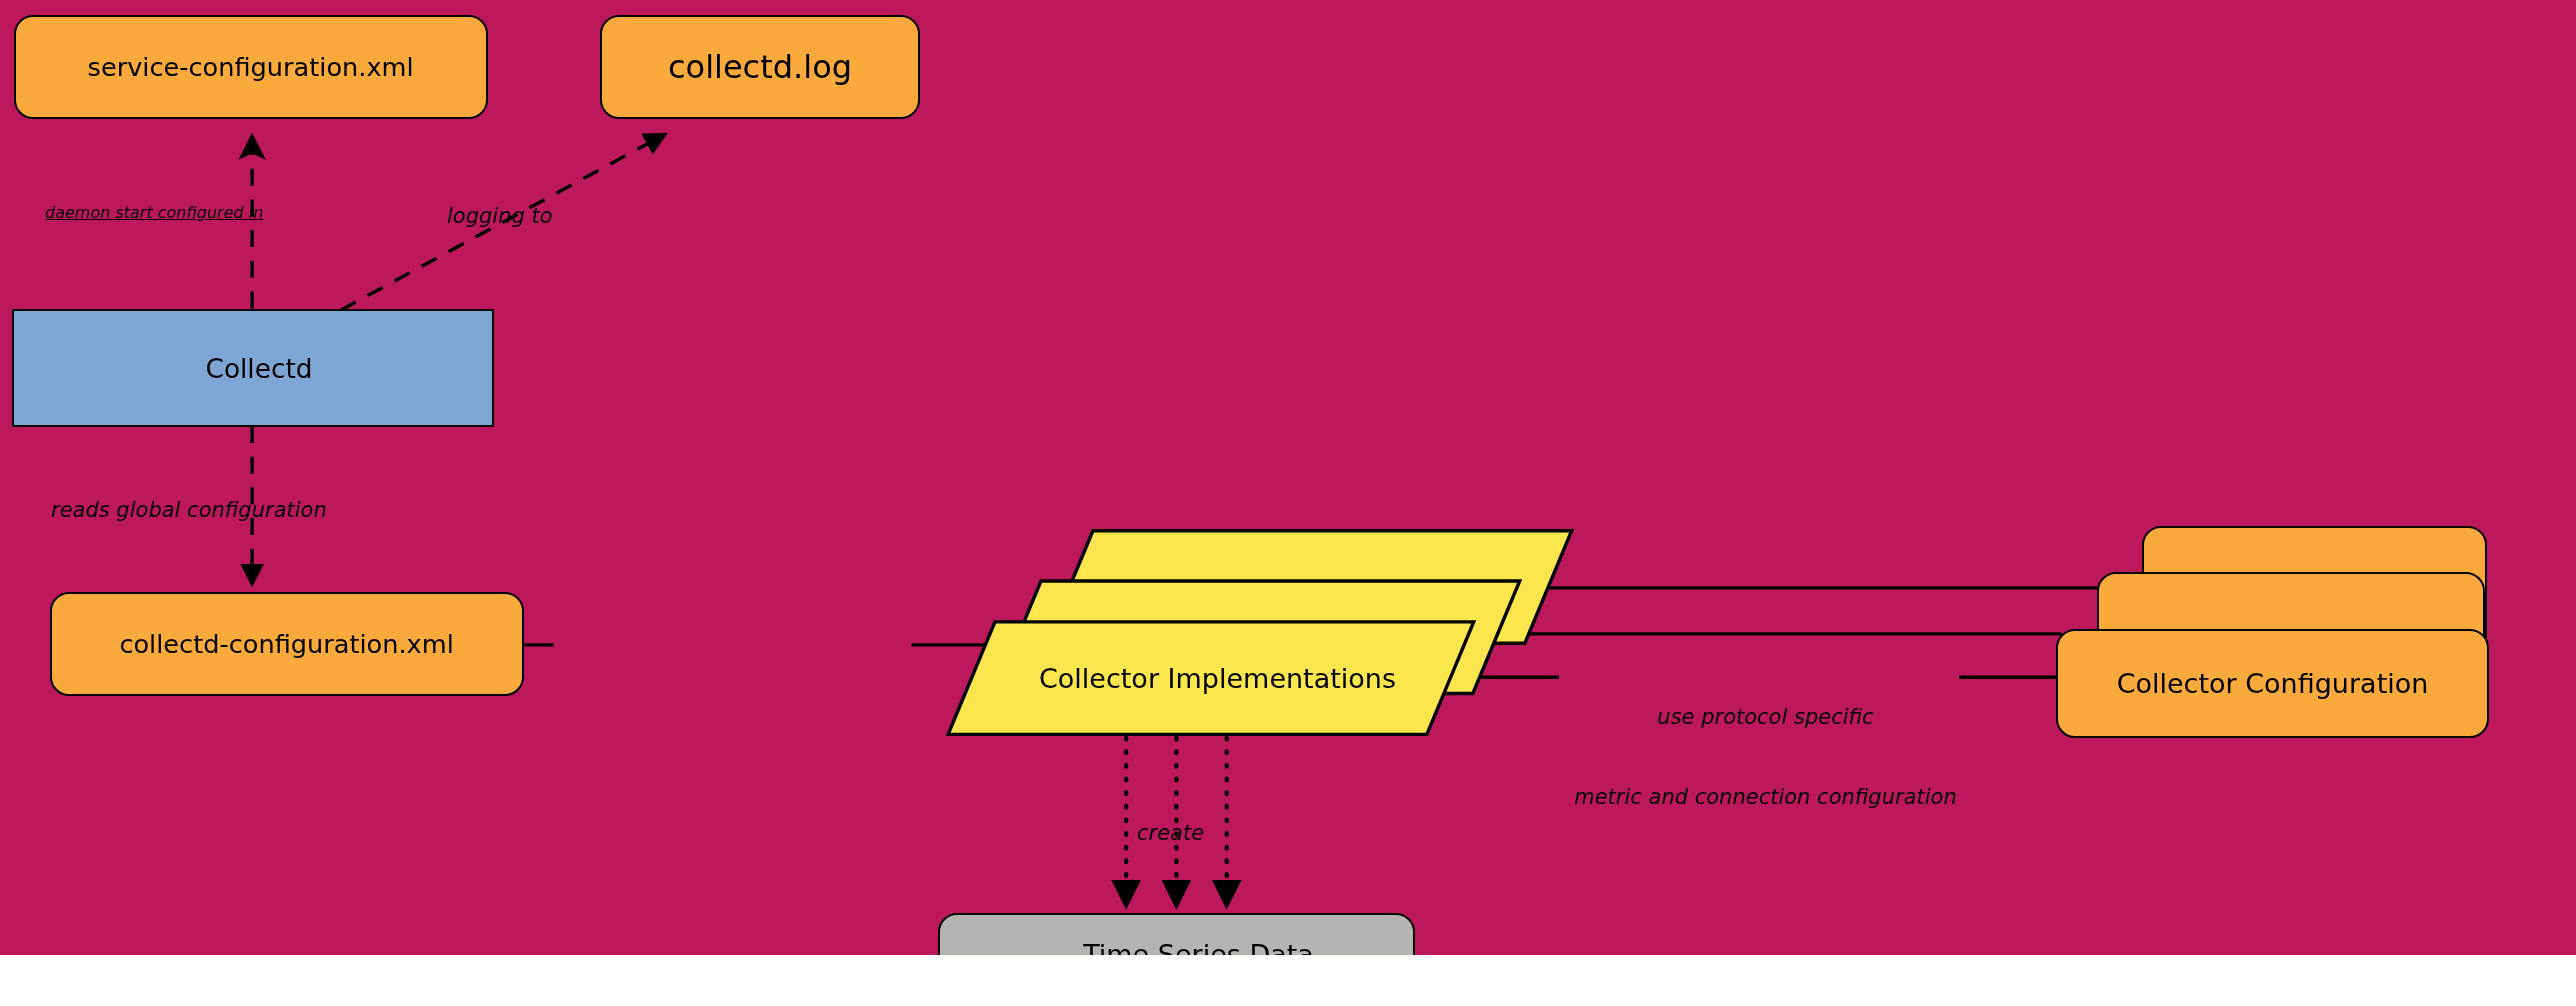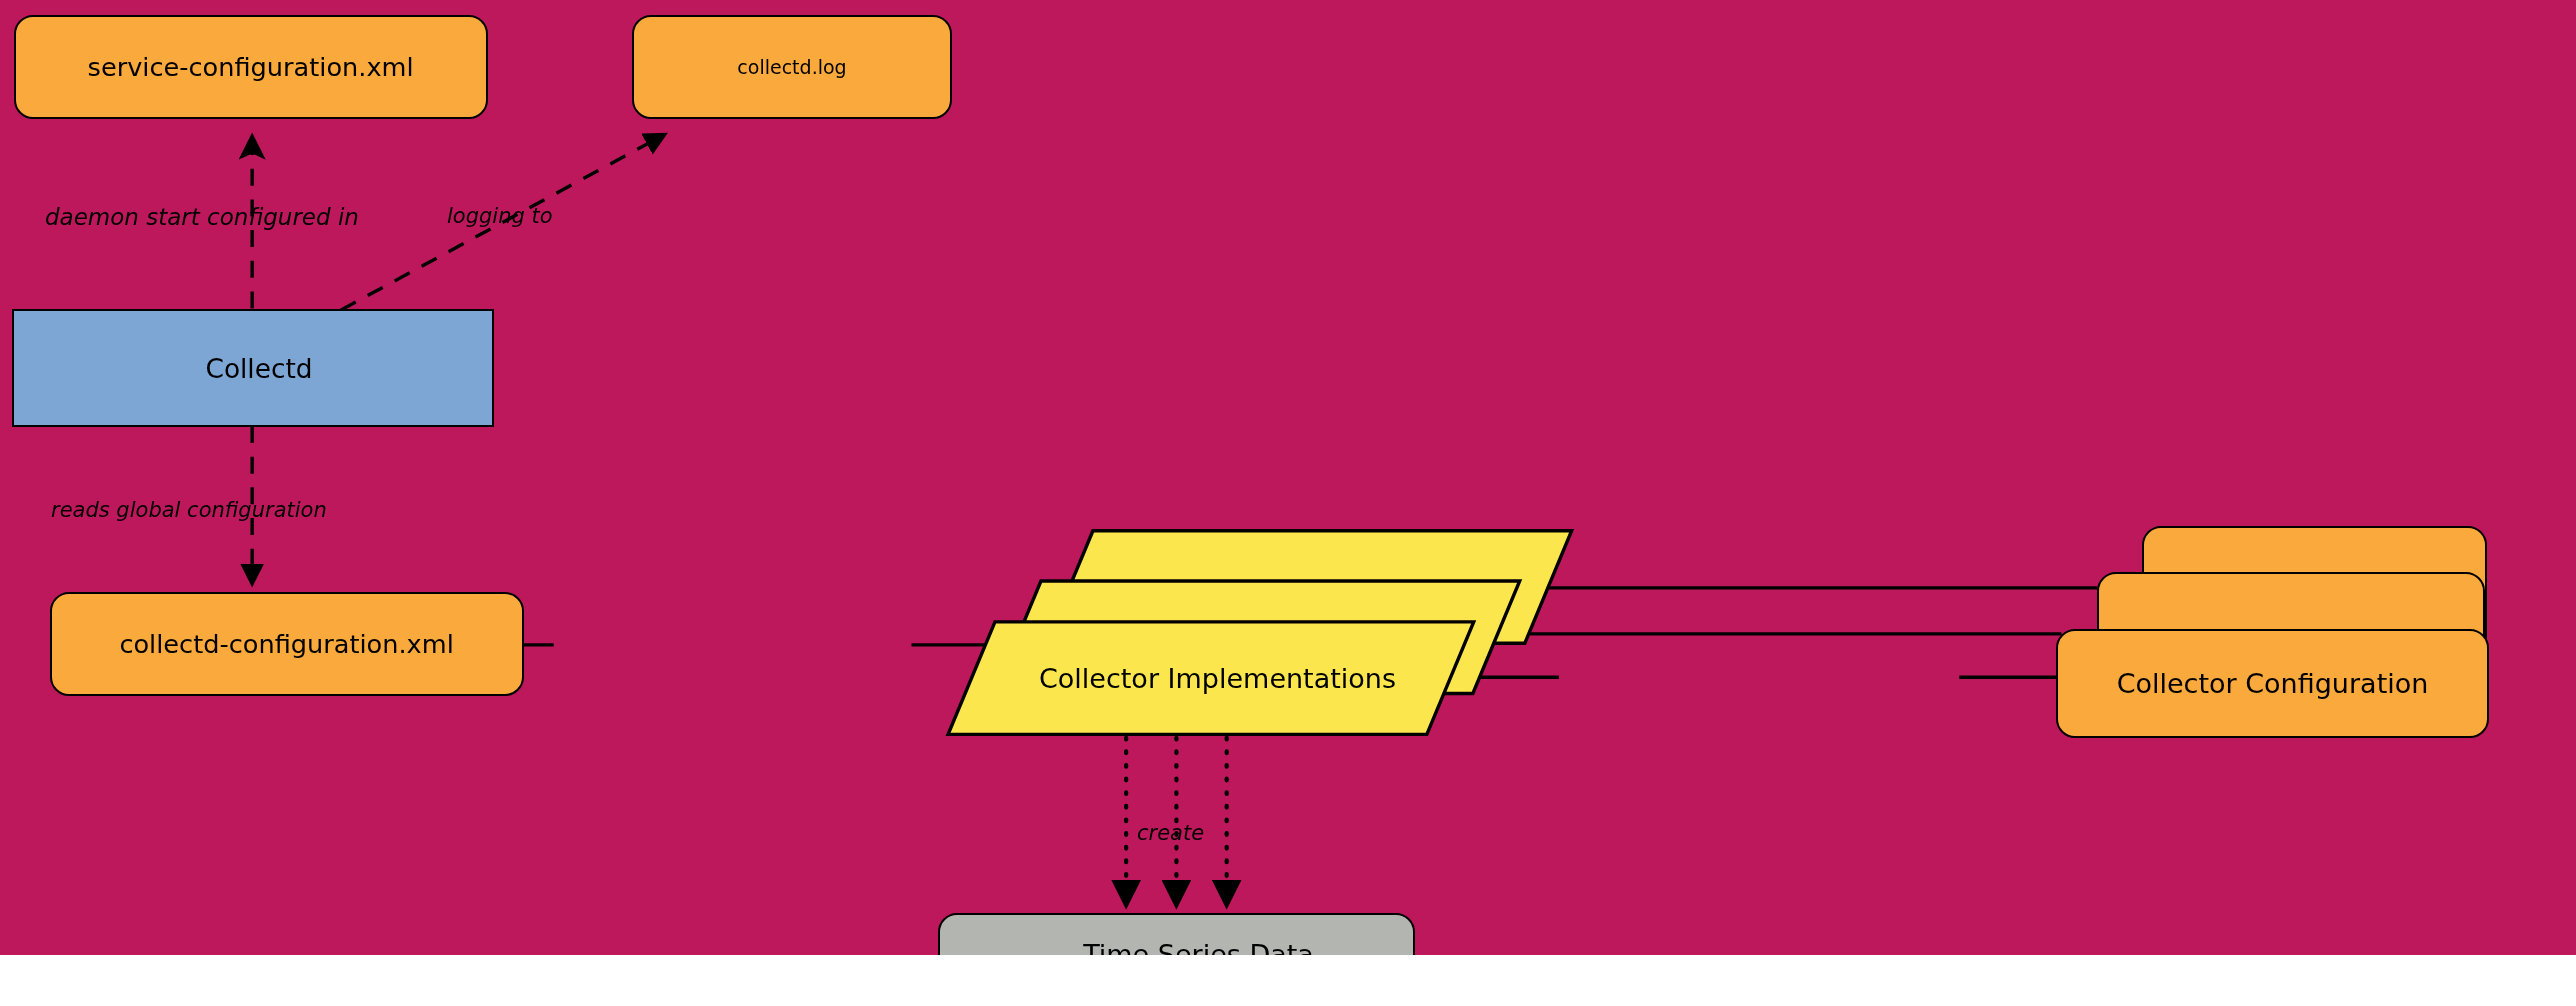--- a/index.html
+++ b/index.html
@@ -105,21 +105,21 @@
       <line x1="1322" y1="866" x2="1322" y2="1062" stroke="#000000" stroke-width="5" stroke-dasharray="2 14" stroke-linecap="round" marker-end="url(#arrow-filled)"></line>
       <line x1="1381" y1="866" x2="1381" y2="1062" stroke="#000000" stroke-width="5" stroke-dasharray="2 14" stroke-linecap="round" marker-end="url(#arrow-filled)"></line>
       <line x1="1440" y1="866" x2="1440" y2="1062" stroke="#000000" stroke-width="5" stroke-dasharray="2 14" stroke-linecap="round" marker-end="url(#arrow-filled)"></line>
     </g>
   </svg>
 
   <div class="node rounded fill-orange" style="left:13.6px; top:15.3px; width:474px; height:104px; font-size:25.6px;">
     <span>service-configuration.xml</span>
   </div>
 
-  <div class="node rounded fill-orange" style="left:600px; top:15.3px; width:320px; height:104px; font-size:19px;margin-left:32px;">
+  <div class="node rounded fill-orange" style="left:600px; top:15.3px; width:320px; height:104px; font-size:32px;">
     <span>collectd.log</span>
   </div>
 
   <div class="node sharp fill-blue" style="left:12px; top:309px; width:482px; height:118px; font-size:26.4px;">
     <span>Collectd</span>
   </div>
 
   <div class="node rounded fill-orange" style="left:13.6px; top:592px; width:474px; height:104px; font-size:25.6px;margin-left:36px;">
     <span>collectd-configuration.xml</span>
   </div>
@@ -146,24 +146,28 @@
 
     <div class="node rounded fill-orange" style="left:2056px; top:629px; width:433px; height:109px; font-size:27px;">
       <span>Collector  Configuration</span>
     </div>
   </div>
 
   <div class="node rounded fill-gray" style="left:938px; top:913px; width:477px; height:82px; font-size:27px;padding-left:44px;">
     <span>Time Series Data</span>
   </div>
 
-  <div class="edge-label" style="left:45px; top:203px; font-size:23px;">daemon start configured in</div>
+  <div class="edge-label" style="left:45px; top:203px; font-size:16px;text-decoration:underline;">daemon start configured in</div>
 
   <div class="edge-label" style="left:447px; top:203px; font-size:21px;">logging to</div>
 
   <div class="edge-label" style="left:51px; top:497px; font-size:21px;">reads global configuration</div>
 
 
+  <div class="edge-label center" style="left:1566px; top:650px; width:399px; font-size:21px;">
+    <div>use protocol specific</div>
+    <div>metric and connection configuration</div>
+  </div>
 
   <div class="edge-label" style="left:1137px; top:820px; font-size:21px;">create</div>
 
 </div>
 
 
 </body></html>

